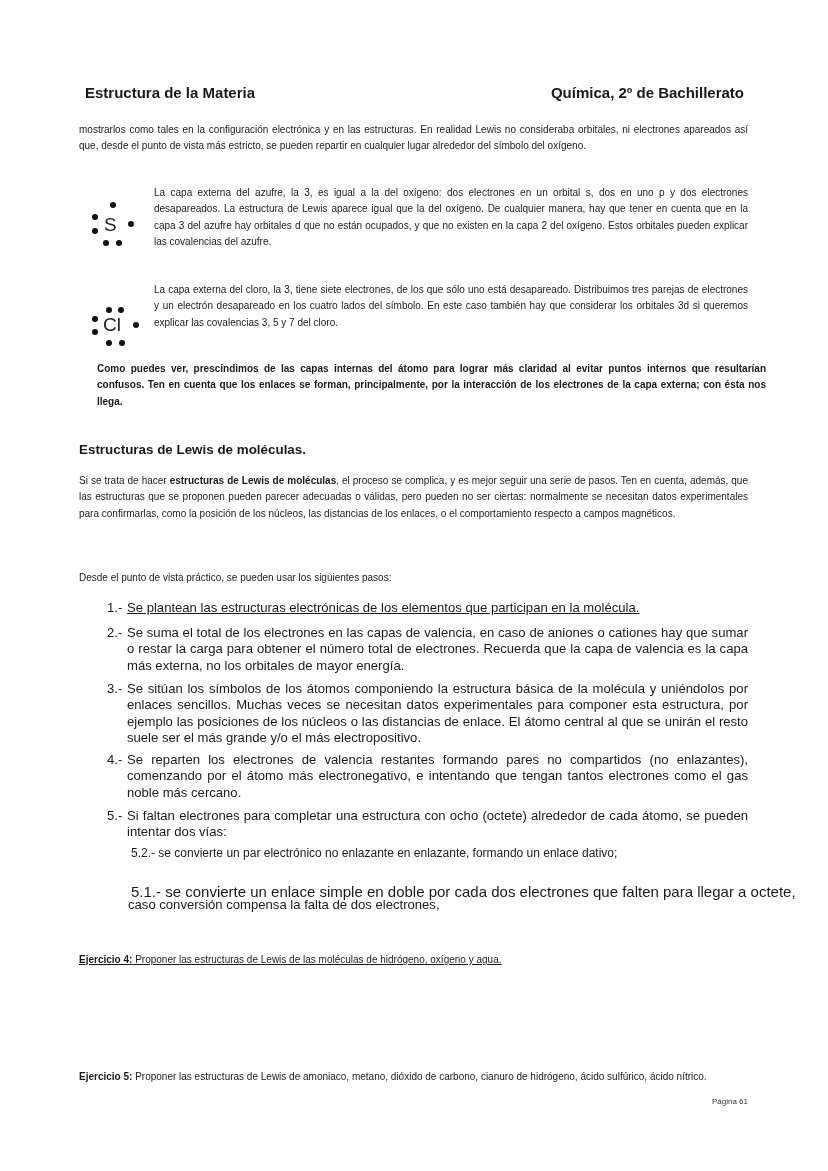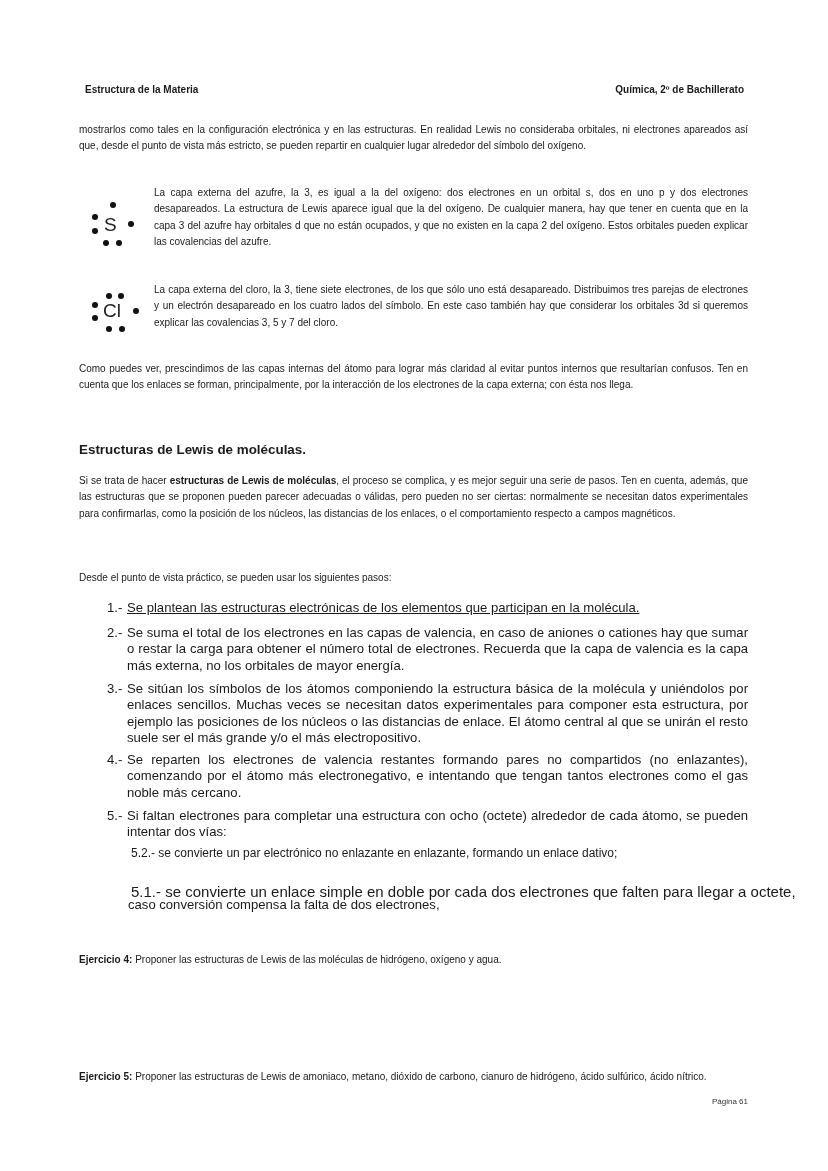--- a/index.html
+++ b/index.html
@@ -5,21 +5,21 @@
   html, body { margin: 0; padding: 0; }
   body {
     width: 828px; height: 1171px;
     background: #ffffff;
     position: relative;
     overflow: hidden;
     font-family: "Liberation Sans", sans-serif;
     color: #1a1a1a;
   }
   .abs { position: absolute; }
-  .hdr { font-weight: bold; font-size: 10px; top: 84px; }
+  .hdr { font-weight: bold; font-size: 15px; top: 84px; }
   .p {
     position: absolute;
     font-size: 10px;
     line-height: 16.4px;
     text-align: justify;
     text-align-last: left;
   }
   .b { font-weight: bold; }
   .item { position: absolute; font-size: 13.1px; line-height: 16.4px; text-align: justify; }
   .item .num { position: absolute; left: 0; top: 0; }
@@ -40,33 +40,33 @@
   <span class="dot" style="left:30px; top:7px;"></span>
   <span class="dot" style="left:12px; top:19px;"></span>
   <span class="dot" style="left:12px; top:33px;"></span>
   <span class="sym" style="left:24px; top:20px;">S</span>
   <span class="dot" style="left:48px; top:26px;"></span>
   <span class="dot" style="left:23px; top:45px;"></span>
   <span class="dot" style="left:36px; top:45px;"></span>
 </div>
 <div class="p" style="left:154px; top:185px; width:594px;">La capa externa del azufre, la 3, es igual a la del oxígeno: dos electrones en un orbital s, dos en uno p y dos electrones desapareados. La estructura de Lewis aparece igual que la del oxígeno. De cualquier manera, hay que tener en cuenta que en la capa 3 del azufre hay orbitales d que no están ocupados, y que no existen en la capa 2 del oxígeno. Estos orbitales pueden explicar las covalencias del azufre.</div>
 
-<div class="abs" style="left:80px; top:288px; width:65px; height:50px;">
+<div class="abs" style="left:80px; top:302px; width:65px; height:50px;">
   <span class="dot" style="left:26px; top:5px;"></span>
   <span class="dot" style="left:38px; top:5px;"></span>
   <span class="dot" style="left:12px; top:14px;"></span>
   <span class="dot" style="left:12px; top:27px;"></span>
   <span class="sym" style="left:23px; top:13px;">Cl</span>
   <span class="dot" style="left:53px; top:20px;"></span>
   <span class="dot" style="left:26px; top:38px;"></span>
   <span class="dot" style="left:39px; top:38px;"></span>
 </div>
 <div class="p" style="left:154px; top:282px; width:594px;">La capa externa del cloro, la 3, tiene siete electrones, de los que sólo uno está desapareado. Distribuimos tres parejas de electrones y un electrón desapareado en los cuatro lados del símbolo. En este caso también hay que considerar los orbitales 3d si queremos explicar las covalencias 3, 5 y 7 del cloro.</div>
 
-<div class="p" style="left:79px; top:361px; width:669px;">Como puedes ver, prescindimos de las capas internas del átomo para lograr más claridad al evitar puntos internos que resultarían confusos. Ten en cuenta que los enlaces se forman, principalmente, por la interacción de los electrones de la capa externa; con ésta nos llega.</div>
+<div class="p" style="left:97px; top:361px; width:669px;font-weight:bold;">Como puedes ver, prescindimos de las capas internas del átomo para lograr más claridad al evitar puntos internos que resultarían confusos. Ten en cuenta que los enlaces se forman, principalmente, por la interacción de los electrones de la capa externa; con ésta nos llega.</div>
 
 <div class="abs b" style="left:79px; top:442px; font-size:13.4px;">Estructuras de Lewis de moléculas.</div>
 
 <div class="p" style="left:79px; top:473px; width:669px;"><span>Si se trata de hacer </span><span class="b">estructuras de Lewis de moléculas</span><span>, el proceso se complica, y es mejor seguir una serie de pasos. Ten en cuenta, además, que las estructuras que se proponen pueden parecer adecuadas o válidas, pero pueden no ser ciertas: normalmente se necesitan datos experimentales para confirmarlas, como la posición de los núcleos, las distancias de los enlaces, o el comportamiento respecto a campos magnéticos.</span></div>
 
 <div class="p" style="left:79px; top:570px; width:669px;">Desde el punto de vista práctico, se pueden usar los siguientes pasos:</div>
 
 <div class="item" style="left:107px; top:600px; width:641px;">
   <span class="num">1.-</span>
   <span class="txt" style="padding-left:20px;text-decoration:underline;">Se plantean las estructuras electrónicas de los elementos que participan en la molécula.</span>
@@ -85,16 +85,16 @@
 </div>
 <div class="item" style="left:107px; top:808px; width:641px;">
   <span class="num">5.-</span>
   <span class="txt" style="padding-left:20px;">Si faltan electrones para completar una estructura con ocho (octete) alrededor de cada átomo, se pueden intentar dos vías:</span>
 </div>
 
 <div class="abs" style="left:131px; top:884px; font-size:15px; line-height:16.4px;">5.1.- se convierte un enlace simple en doble por cada dos electrones que falten para llegar a octete,</div>
 <div class="abs" style="left:131px; top:845px; font-size:12px; line-height:16.4px;">5.2.- se convierte un par electrónico no enlazante en enlazante, formando un enlace dativo;</div>
 <div class="abs" style="left:128px; top:897px; font-size:13.1px; line-height:16.4px;">caso conversión compensa la falta de dos electrones,</div>
 
-<div class="p" style="left:79px; top:952px; width:669px;"><span class="b">Ejercicio 4:</span><span> Proponer las estructuras de Lewis de las moléculas de hidrógeno, oxígeno y agua.</span></div>
+<div class="p" style="left:79px; top:952px; width:669px;text-decoration:underline;"><span class="b">Ejercicio 4:</span><span> Proponer las estructuras de Lewis de las moléculas de hidrógeno, oxígeno y agua.</span></div>
 <div class="p" style="left:79px; top:1069px; width:669px;"><span class="b">Ejercicio 5:</span><span> Proponer las estructuras de Lewis de amoniaco, metano, dióxido de carbono, cianuro de hidrógeno, ácido sulfúrico, ácido nítrico.</span></div>
 
 <div class="pg" style="right:80px; top:1082px;margin-top:15px;">Página 61</div>
 
 </body></html>

